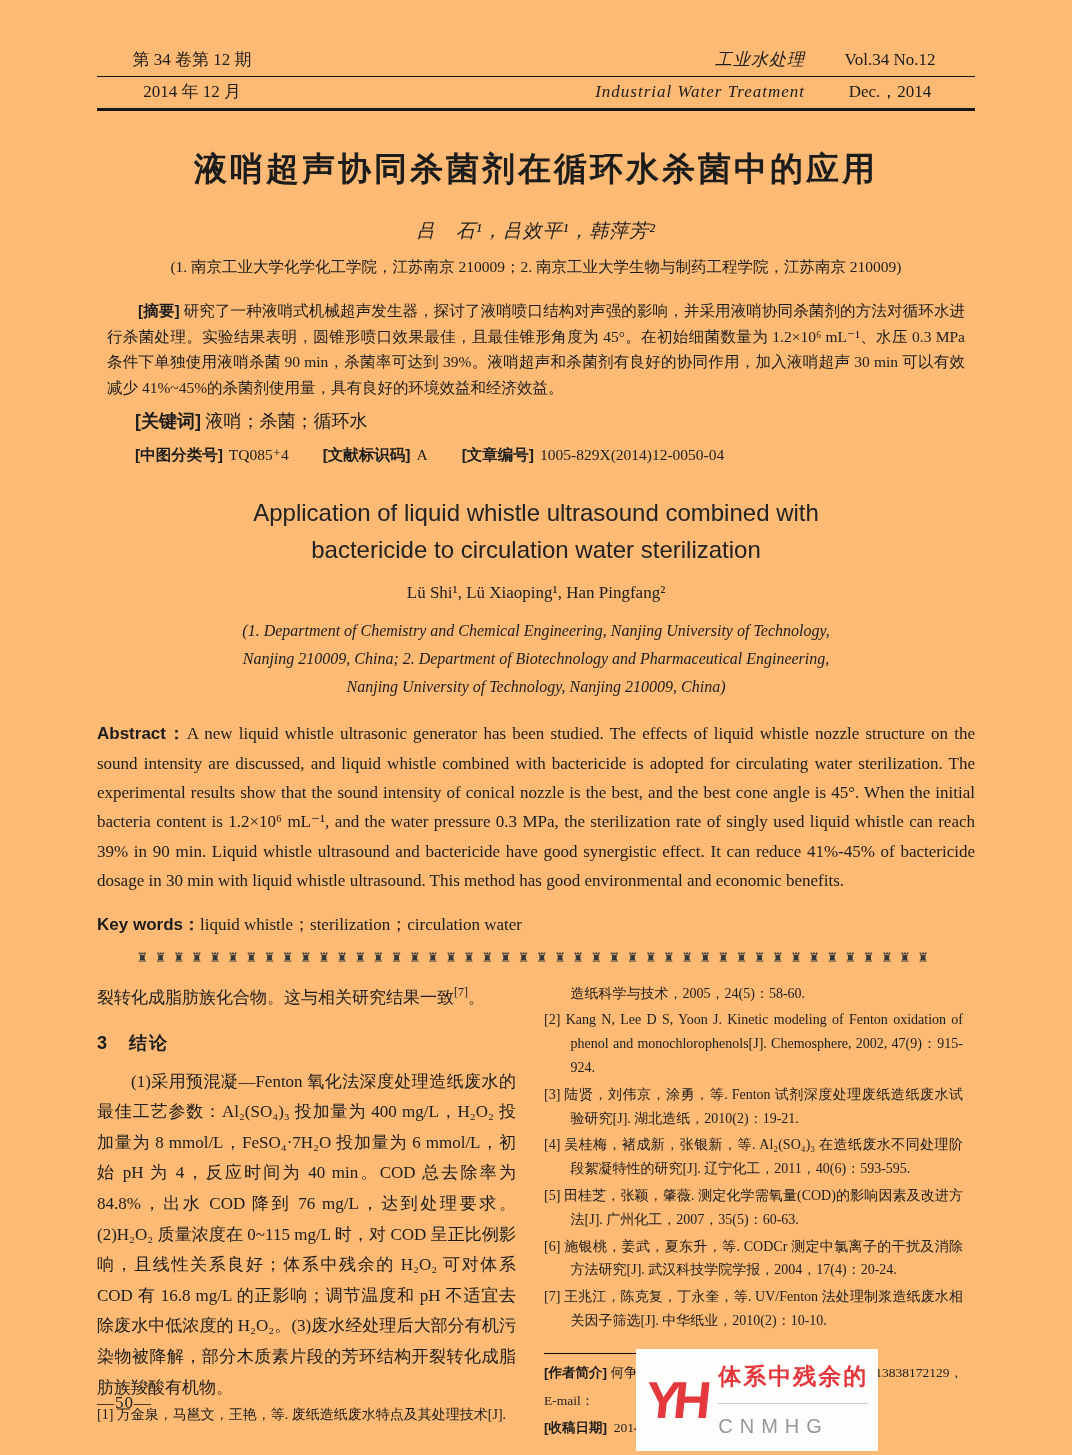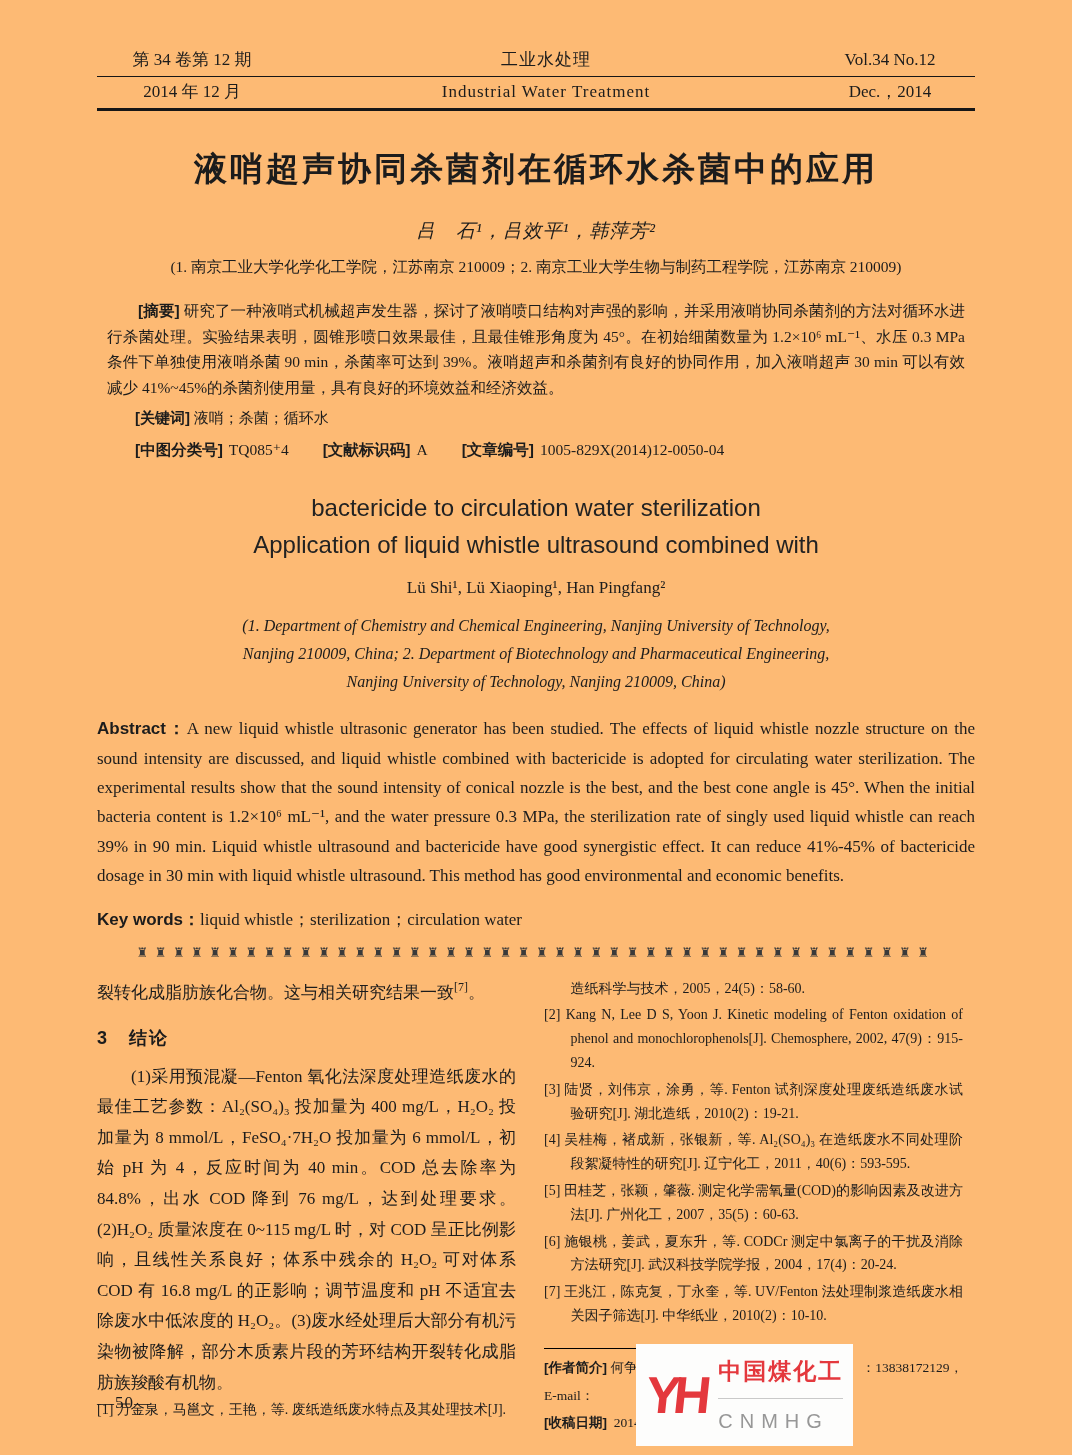--- a/index.html
+++ b/index.html
@@ -6,32 +6,32 @@
   .page{
     width:1072px;height:1455px;box-sizing:border-box;
     margin:0 auto;background:#fdba74;color:#1c1c1c;
     padding:48px 97px 0 97px;position:relative;overflow:hidden;
     font-family:"Liberation Serif","DejaVu Serif",serif;
   }
   .sans{font-family:"Liberation Sans","DejaVu Sans",sans-serif;}
   
   .hrow{display:flex;justify-content:space-between;align-items:baseline;font-size:17px;}
   .hcell-l{width:190px;text-align:center;}
-  .hcell-c{flex:1;text-align:center;letter-spacing:1px;}
+  .hcell-c{flex:1;text-align:right;letter-spacing:1px;font-style:italic;}
   .hcell-r{width:170px;text-align:center;}
   .rule-thin{border-top:1.5px solid #161616;margin:5px 0 3px;}
   .rule-thick{border-top:3px solid #161616;margin-top:5px;}
   
   .title-cn{font-size:33px;font-weight:700;text-align:center;margin:36px 0 0;letter-spacing:3px;}
   .authors-cn{text-align:center;font-size:19px;margin-top:26px;font-style:italic;letter-spacing:1px;}
   .affil-cn{text-align:center;font-size:15.5px;margin-top:13px;}
   
   .abs-cn{margin:20px 10px 0;font-size:15.5px;line-height:1.66;text-align:justify;text-indent:2em;}
   .lbl{font-family:"Liberation Sans","DejaVu Sans",sans-serif;font-weight:700;}
-  .kw-line{margin:8px 0 0 38px;font-size:15px;}
+  .kw-line{margin:8px 0 0 38px;font-size:18px;}
   .clc-line{margin:12px 0 0 38px;font-size:15.5px;display:flex;gap:28px;}
   .clc-line .pair span{margin-right:6px;}
   
   .title-en{text-align:center;font-size:24px;line-height:1.55;margin-top:28px;color:#222;}
   .authors-en{text-align:center;font-size:17px;margin-top:15px;}
   .affil-en{text-align:center;font-size:16px;font-style:italic;line-height:1.75;margin-top:14px;}
   .abs-en{margin-top:18px;font-size:17px;line-height:1.73;text-align:justify;}
   .kw-en{margin-top:6px;font-size:17px;}
   
   .sep{margin-top:14px;white-space:nowrap;overflow:hidden;font-size:13px;letter-spacing:6.5px;color:#3a3a3a;text-align:center;}
@@ -88,22 +88,22 @@
     <span class="lbl">[关键词]</span>&nbsp;<span>液哨；杀菌；循环水</span>
   </div>
 
   <div class="clc-line">
     <div class="pair"><span class="lbl">[中图分类号]</span><span>TQ085⁺4</span></div>
     <div class="pair"><span class="lbl">[文献标识码]</span><span>A</span></div>
     <div class="pair"><span class="lbl">[文章编号]</span><span>1005-829X(2014)12-0050-04</span></div>
   </div>
 
   <div class="title-en sans">
+    <div>Application of liquid whistle ultrasound combined with</div>
     <div>bactericide to circulation water sterilization</div>
-    <div>Application of liquid whistle ultrasound combined with</div>
   </div>
   <div class="authors-en">Lü Shi¹, Lü Xiaoping¹, Han Pingfang²</div>
   <div class="affil-en">
     <div>(1. Department of Chemistry and Chemical Engineering, Nanjing University of Technology,</div>
     <div>Nanjing 210009, China;  2. Department of Biotechnology and Pharmaceutical Engineering,</div>
     <div>Nanjing University of Technology, Nanjing 210009, China)</div>
   </div>
 
   <p class="abs-en"><span class="lbl">Abstract：</span><span>A new liquid whistle ultrasonic generator has been studied. The effects of liquid whistle nozzle structure on the sound intensity are discussed, and liquid whistle combined with bactericide is adopted for circulating water sterilization. The experimental results show that the sound intensity of conical nozzle is the best, and the best cone angle is 45°. When the initial bacteria content is 1.2×10⁶ mL⁻¹, and the water pressure 0.3 MPa, the sterilization rate of singly used liquid whistle can reach 39% in 90 min. Liquid whistle ultrasound and bactericide have good synergistic effect. It can reduce 41%-45% of bactericide dosage in 30 min with liquid whistle ultrasound. This method has good environmental and economic benefits.</span></p>
   <div class="kw-en"><span class="lbl">Key words：</span><span>liquid whistle；sterilization；circulation water</span></div>
@@ -147,21 +147,21 @@
         </div>
 
         <div>
           <span class="lbl">[收稿日期]</span>&nbsp;
           <span>2014-10-17(修改稿)</span>
         </div>
 
         <div class="logo">
           <div class="logo-mark" style="color: rgb(228, 56, 61);">YH</div>
           <div class="logo-text">
-            <div class="logo-cn" style="color: rgb(228, 56, 61);">中国煤化工</div>
+            <div class="logo-cn" style="color: rgb(228, 56, 61);">体系中残余的</div>
             <div class="logo-en">CNMHG</div>
           </div>
         </div>
       </div>
     </div>
 
   </div>
 
   <div class="page-num">—50—</div>
 

